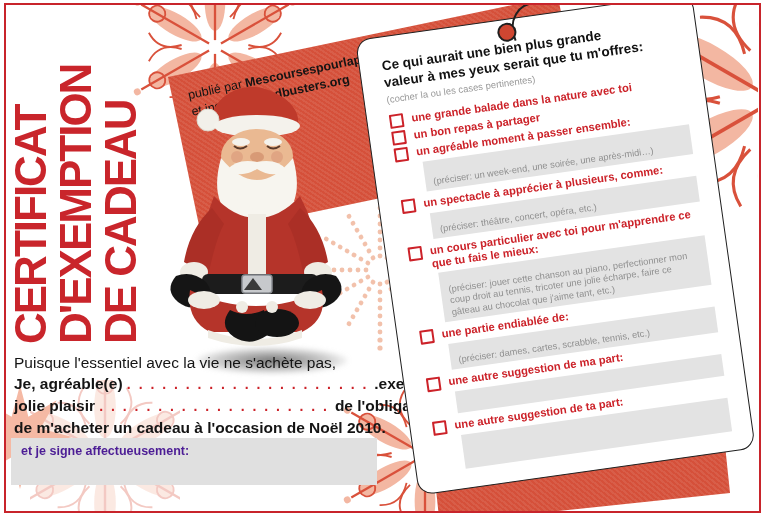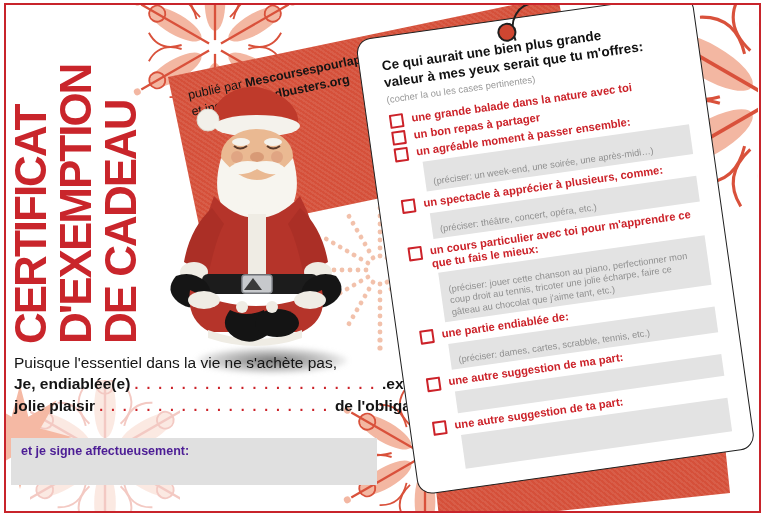--- a/index.html
+++ b/index.html
@@ -212,27 +212,28 @@
       <circle cx="122" cy="229" r="6" fill="#efece4"></circle>
   </svg>
 
   <div class="title">
     <div>CERTIFICAT</div>
     <div>D'EXEMPTION</div>
     <div>DE CADEAU</div>
   </div>
 
   <div class="para">
-    <div>Puisque l'essentiel dans la vie ne s'achète pas,</div>
+    <div>Puisque l'essentiel avec la vie ne s'achète pas,</div>
     <div class="bold">
-      <span>Je, endiablée(e) </span><span class="dots">. . . . . . . . . . . . . . . . . . . . . </span><span>.exempte</span>
+      <span>Je, agréable(e) </span><span class="dots">. . . . . . . . . . . . . . . . . . . . . </span><span>.exempte</span>
     </div>
     <div class="bold">
       <span>jolie plaisir </span><span class="dots">. . . . . . . . . . . . . . . . . . . . </span><span> de l'obligation</span>
     </div>
+    <div class="bold">de m'acheter un cadeau à l'occasion de Noël 2010.</div>
   </div>
 
   <div class="sigbox">
     <span>et je signe affectueusement:</span>
   </div>
 
   <div class="card">
     <svg class="string" width="60" height="54">
       <path d="M12,48 C6,28 20,10 38,14" stroke="#1f1f1f" stroke-width="2" fill="none"></path>
     </svg>

